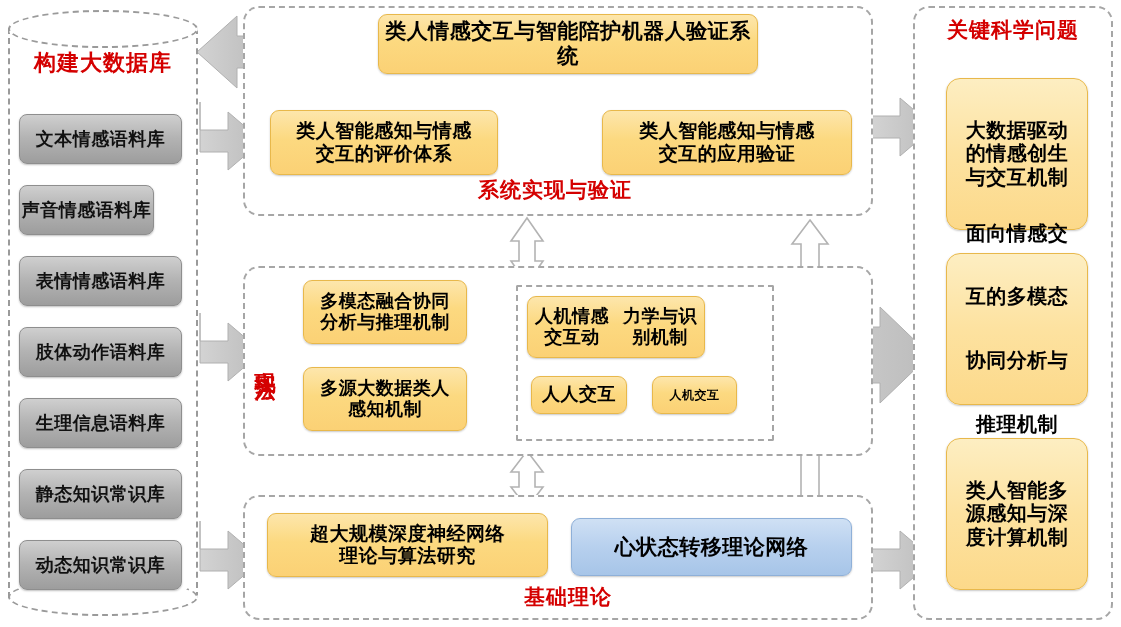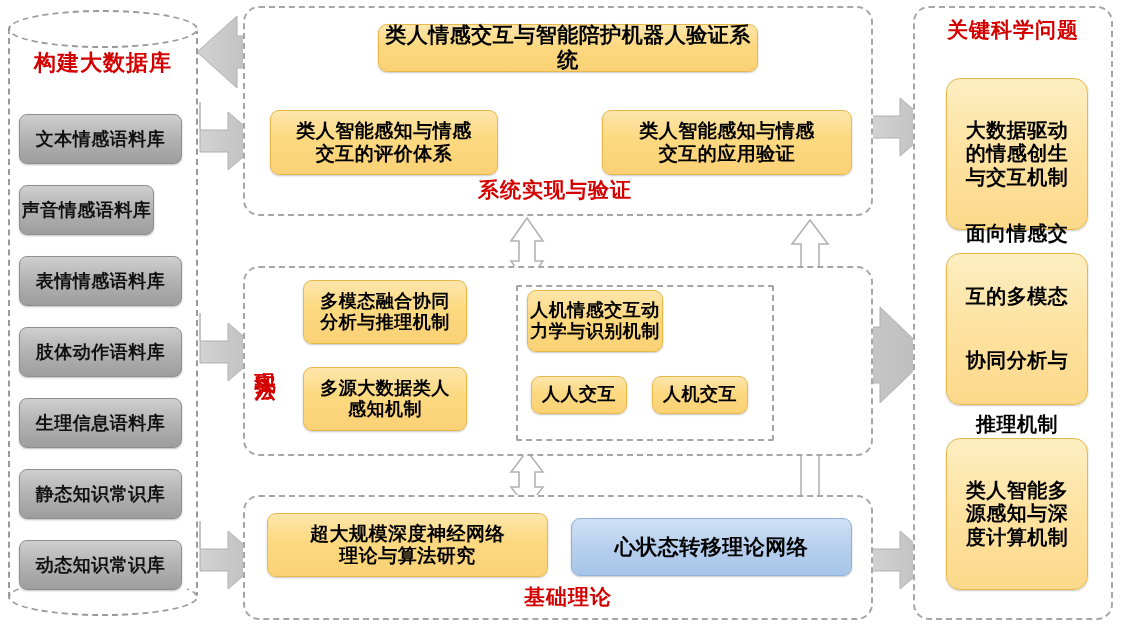--- a/index.html
+++ b/index.html
@@ -207,21 +207,21 @@
   <div class="gbox" style="left:19px;top:114px;width:163px;height:50px;font-size:18px;">文本情感语料库</div>
   <div class="gbox" style="left:19px;top:185px;width:135px;height:50px;font-size:18px;">声音情感语料库</div>
   <div class="gbox" style="left:19px;top:327px;width:163px;height:50px;font-size:18px;">肢体动作语料库</div>
   <div class="gbox" style="left:19px;top:256px;width:163px;height:50px;font-size:18px;">表情情感语料库</div>
   <div class="gbox" style="left:19px;top:398px;width:163px;height:50px;font-size:18px;">生理信息语料库</div>
   <div class="gbox" style="left:19px;top:469px;width:163px;height:50px;font-size:18px;">静态知识常识库</div>
   <div class="gbox" style="left:19px;top:540px;width:163px;height:50px;font-size:18px;">动态知识常识库</div>
 
   <div class="panel" style="left:243px;top:6px;width:630px;height:210px;"></div>
 
-  <div class="ybox" style="left:378px;top:24px;width:380px;height:48px;font-size:21px;">类人情感交互与智能陪护机器人验证系统</div>
+  <div class="ybox" style="left:378px;top:14px;width:380px;height:60px;font-size:21px;">类人情感交互与智能陪护机器人验证系统</div>
 
   <div class="ybox" style="left:270px;top:110px;width:228px;height:65px;font-size:19px;flex-direction:column;">
     <span>类人智能感知与情感</span>
     <span>交互的评价体系</span>
   </div>
 
   <div class="ybox" style="left:602px;top:110px;width:250px;height:65px;font-size:19px;flex-direction:column;">
     <span>类人智能感知与情感</span>
     <span>交互的应用验证</span>
   </div>
@@ -237,28 +237,28 @@
     <span>分析与推理机制</span>
   </div>
 
   <div class="ybox" style="left:303px;top:367px;width:164px;height:64px;font-size:18px;flex-direction:column;">
     <span>多源大数据类人</span>
     <span>感知机制</span>
   </div>
 
   <div class="panel-inner" style="left:516px;top:285px;width:258px;height:156px;"></div>
 
-  <div class="ybox" style="left:527px;top:290px;width:136px;height:62px;font-size:18px;flex-direction:column;">
+  <div class="ybox" style="left:527px;top:296px;width:178px;height:62px;font-size:18px;flex-direction:row;">
     <span>人机情感交互动</span>
     <span>力学与识别机制</span>
   </div>
 
   <div class="ybox" style="left:531px;top:376px;width:96px;height:38px;font-size:18px;">人人交互</div>
 
-  <div class="ybox" style="left:652px;top:376px;width:96px;height:38px;font-size:18px;">人机交互</div>
+  <div class="ybox" style="left:652px;top:376px;width:85px;height:38px;font-size:12px;">人机交互</div>
 
   <div class="panel" style="left:243px;top:495px;width:630px;height:125px;"></div>
 
   <div class="ybox" style="left:267px;top:513px;width:281px;height:64px;font-size:19px;flex-direction:column;">
     <span>超大规模深度神经网络</span>
     <span>理论与算法研究</span>
   </div>
 
   <div class="bbox" style="left:571px;top:518px;width:281px;height:58px;font-size:21px;">心状态转移理论网络</div>
 

